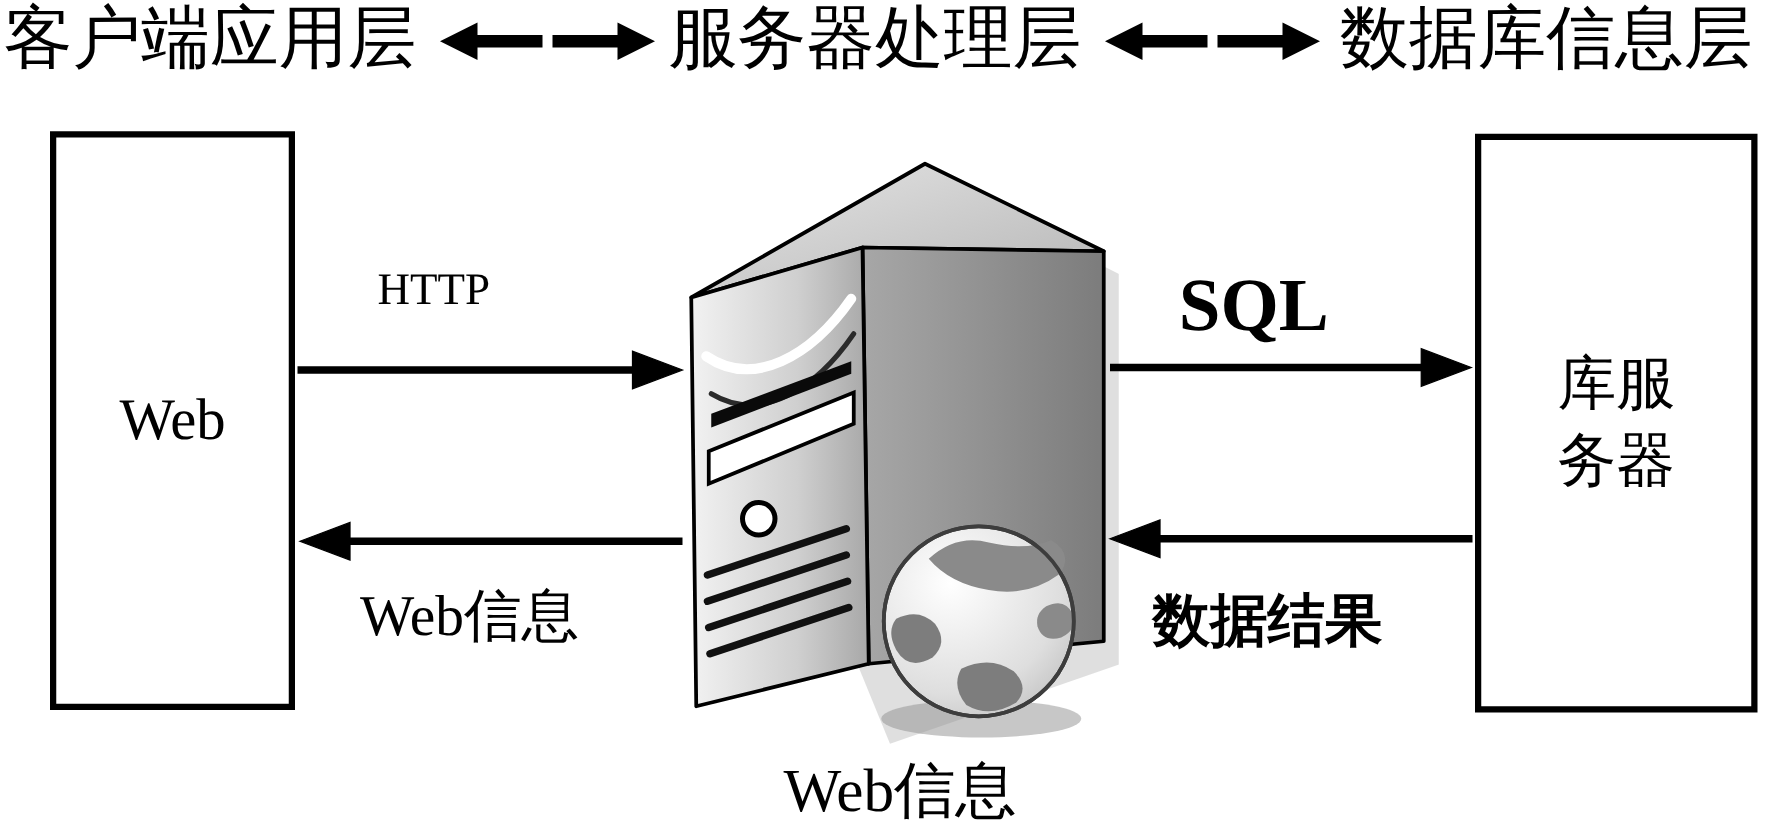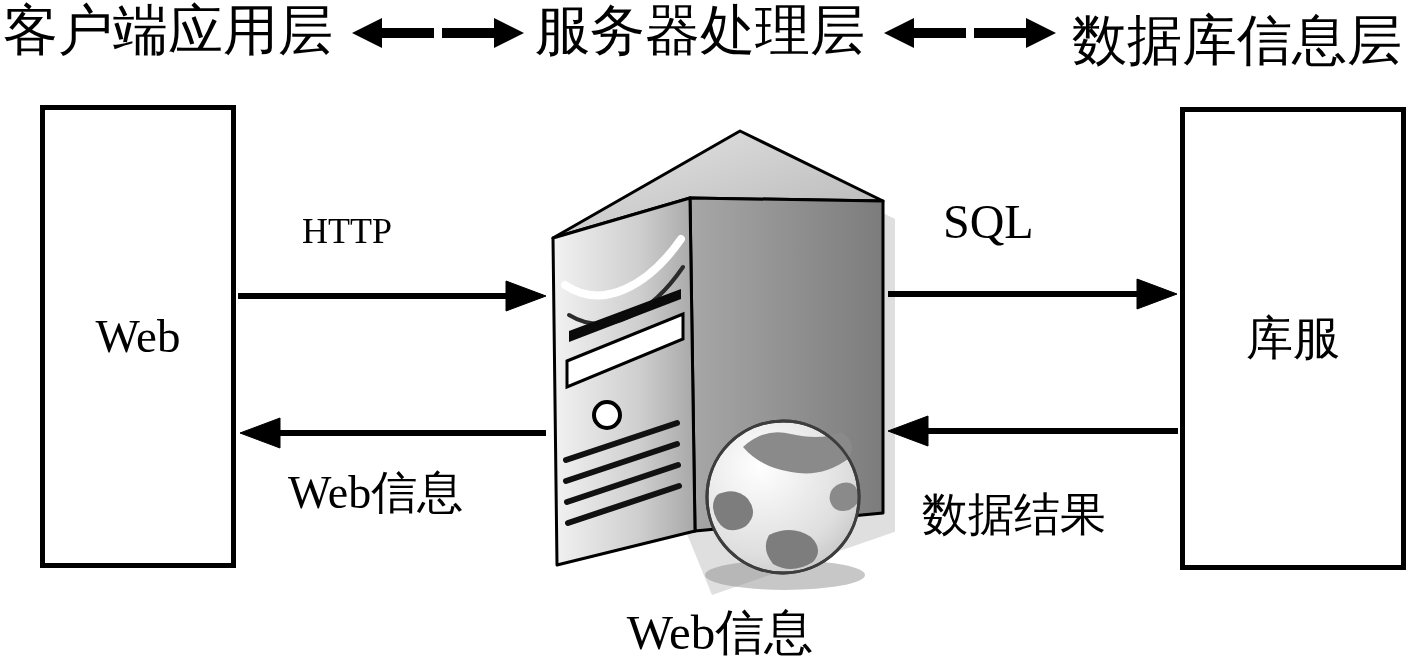--- a/index.html
+++ b/index.html
@@ -34,28 +34,29 @@
 
   <span class="abs layer-label" style="left:535px;top:2px;">服务器处理层</span>
 
   <svg class="abs" style="left:884px;top:12px;" width="172" height="42" viewBox="0 0 172 42">
     <polygon points="0,21 30,6 30,36" fill="#000"></polygon>
     <rect x="28" y="16" width="54" height="10" fill="#000"></rect>
     <polygon points="172,21 142,6 142,36" fill="#000"></polygon>
     <rect x="90" y="16" width="54" height="10" fill="#000"></rect>
   </svg>
 
-  <span class="abs layer-label" style="left:1072px;top:12px;">数据库信息层</span>
+  <span class="abs layer-label" style="left:1072px;top:2px;">数据库信息层</span>
 
   <div class="abs node-box" style="left:40px;top:105px;width:196px;height:463px;">
     <span class="node-line">Web</span>
   </div>
 
   <div class="abs node-box" style="left:1180px;top:107px;width:226px;height:463px;">
     <span class="node-line">库服</span>
+    <span class="node-line">务器</span>
   </div>
 
   <svg class="abs" style="left:545px;top:113px;" width="350" height="490" viewBox="0 0 350 490">
     <defs>
       <linearGradient id="gFront" x1="0" y1="0" x2="1" y2="0">
         <stop offset="0" stop-color="#f2f2f2"></stop>
         <stop offset="0.6" stop-color="#cfcfcf"></stop>
         <stop offset="1" stop-color="#a8a8a8"></stop>
       </linearGradient>
       <linearGradient id="gSide" x1="0" y1="0" x2="1" y2="0">
@@ -131,16 +132,16 @@
 
       <g>
         <line x1="924" y1="431" x2="1178" y2="431" stroke-width="6"></line>
         <polygon points="888,431 928,416 928,446"></polygon>
       </g>
     </g>
   </svg>
 
   <span class="abs arrow-label" style="left:302px;top:210px;font-size:36px;">HTTP</span>
   <span class="abs arrow-label" style="left:288px;top:462px;font-family:Liberation Serif, serif;">Web信息</span>
-  <span class="abs arrow-label" style="left:943px;top:194px;font-size:48px;">SQL</span>
-  <span class="abs arrow-label" style="left:922px;top:484px;">数据结果</span>
+  <span class="abs arrow-label" style="left:943px;top:210px;font-size:60px;font-weight:bold;">SQL</span>
+  <span class="abs arrow-label" style="left:922px;top:466px;font-weight:bold;">数据结果</span>
 
 </div>
 
 </body></html>

